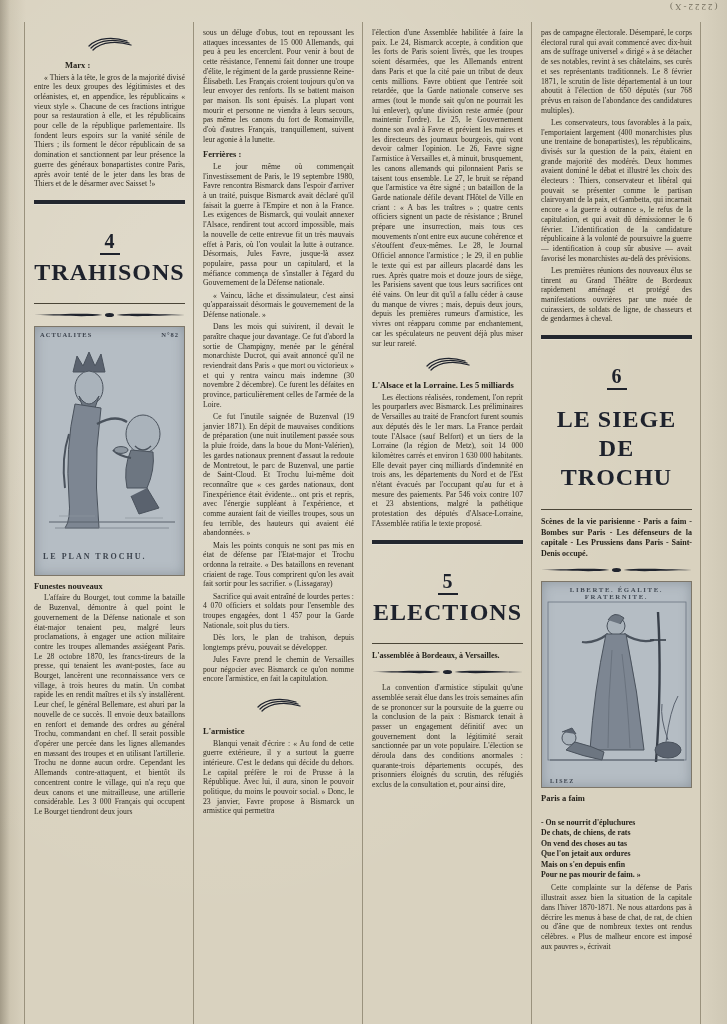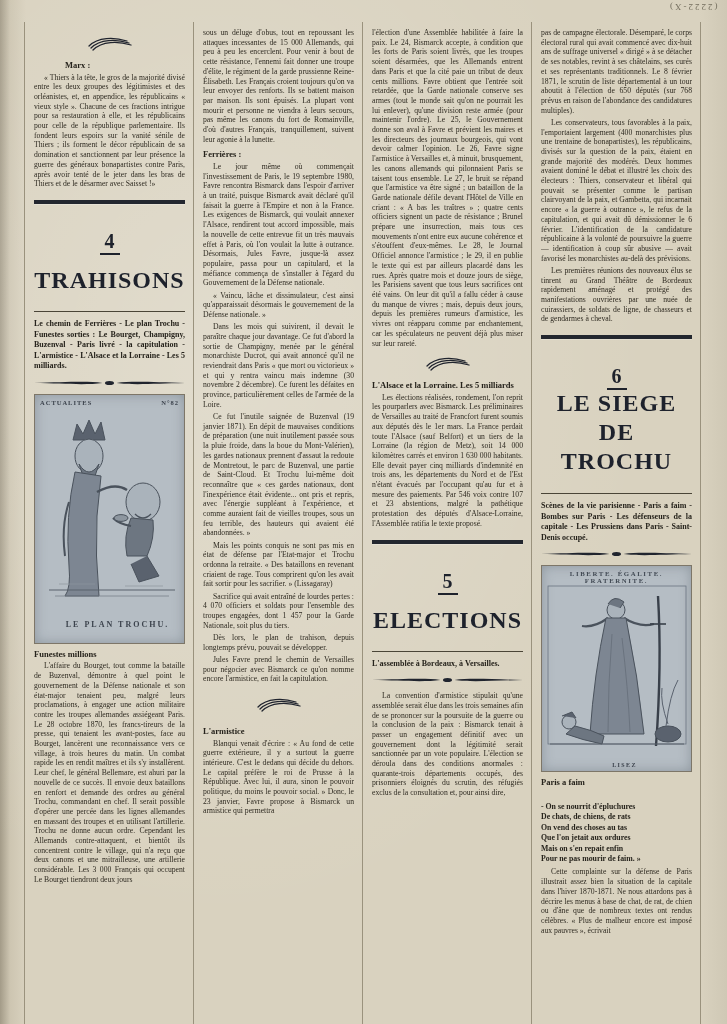--- a/index.html
+++ b/index.html
@@ -43,51 +43,51 @@
   .fleuron{height:16px;text-align:center;margin:9px 0 7px;}
   .fleuron svg{display:inline-block;}
   .bar-thick{height:4px;background:#23272f;margin:11px 0 0;box-shadow:0 1px 0 rgba(255,255,255,.25);}
   .chap-num{
     text-align:center;font-weight:bold;font-size:20px;line-height:22px;
     color:#1e222c;margin-top:26px;
   }
   .chap-num span{border-bottom:2px solid #1e222c;padding:0 5px 1px;}
   .chap-title{
     text-align:center;font-weight:bold;font-size:24px;line-height:27px;
-    letter-spacing:1px;color:#1e222c;margin-top:15px;
+    letter-spacing:1px;color:#1e222c;margin-top:7px;
   }
   .rule-thin{height:1px;background:#4a4537;margin:17px 0 7px;}
   .summary{
     font-weight:bold;font-size:8px;line-height:10.6px;text-align:justify;
     color:#26231c;margin:0;
   }
   .orn{height:9px;margin:7px 0 6px;}
   .orn svg{display:block;width:100%;height:8px;}
   .engraving{
     position:relative;border:1px solid #7d7668;background:#b5bdc4;
     box-shadow:inset 0 0 12px rgba(70,80,90,.35);
     margin:2px 0 5px;
   }
   .engraving .hdr{
     display:flex;justify-content:space-between;
     font-size:6.5px;letter-spacing:1px;color:#3c434d;
     padding:4px 5px 0;font-weight:bold;
   }
   .engraving .cap{
-    position:absolute;left:16px;right:0;text-align:center;
+    position:absolute;left:8px;right:0;
     font-size:8px;letter-spacing:2px;color:#3c434d;font-weight:bold;
   }
   .engraving .banner{
     text-align:center;font-size:6.8px;letter-spacing:1.6px;color:#434b55;
     padding-top:4px;font-weight:bold;
   }
   .poem{
     font-weight:bold;font-size:7.8px;line-height:10.4px;margin:14px 0 3px;color:#26231c;
   }
-  .title2line{margin-top:2px;}
+  .title2line{margin-top:18px;}
   .title2line div{text-align:center;font-weight:bold;font-size:24px;line-height:29px;letter-spacing:1px;color:#1e222c;}
 </style>
 </head>
 <body>
 
 <div class="page">
   <div class="corner-note">(2222-X)</div>
 
   <div class="columns">
 
@@ -103,21 +103,20 @@
         </svg>
       </div>
 
       <div class="h-sub" style="margin-top:2px;margin-left:31px;">Marx :</div>
       <p class="p p-quote">« Thiers à la tête, le gros de la majorité divisé entre les deux groupes des légitimistes et des orléanistes, et, en appendice, les républicains « vieux style ». Chacune de ces fractions intrigue pour sa restauration à elle, et les républicains pour celle de la république parlementaire. Ils fondent leurs espoirs sur la vanité sénile de Thiers ; ils forment le décor républicain de sa domination et sanctionnent par leur présence la guerre des généraux bonapartistes contre Paris, après avoir tenté de le jeter dans les bras de Thiers et de le désarmer avec Saisset !»</p>
 
       <div class="bar-thick"></div>
       <div class="chap-num"><span>4</span></div>
       <div class="chap-title">TRAHISONS</div>
       <div class="rule-thin"></div>
-      <p class="summary">Le chemin de Ferrières - Le plan Trochu - Funestes sorties : Le Bourget, Champigny, Buzenval - Paris livré - la capitulation - L'armistice - L'Alsace et la Lorraine - Les 5 milliards.</p>
 
       <div class="orn">
         <svg viewBox="0 0 150 8" preserveAspectRatio="none">
           <g fill="#20242e">
             <path d="M0 4 C30 3.4 52 1.8 68 4 C52 6.2 30 4.6 0 4 Z"></path>
             <path d="M150 4 C120 3.4 98 1.8 82 4 C98 6.2 120 4.6 150 4 Z"></path>
             <ellipse cx="75" cy="4" rx="4.5" ry="2.1"></ellipse>
           </g>
         </svg>
       </div>
@@ -145,21 +144,21 @@
             <ellipse cx="86" cy="112" rx="7" ry="3.4" fill="#8d969f"></ellipse>
 
             <path d="M14 184 L140 184" stroke="#5a626c" stroke-width="1.2"></path>
             <path d="M20 190 L134 190" stroke="#7a828c" stroke-width=".8"></path>
             <path d="M24 178 L60 178 M90 180 L128 180" stroke="#8d959e" stroke-width=".7"></path>
           </g>
         </svg>
         <div class="cap" style="bottom:14px;">LE PLAN TROCHU.</div>
       </div>
 
-      <div class="h-sub">Funestes millions</div>
+      <div class="h-sub">Funestes nouveaux</div>
       <p class="p">L'affaire du Bourget, tout comme la bataille de Buzenval, démontre à quel point le gouvernement de la Défense nationale et son état-major tenaient peu, malgré leurs proclamations, à engager une action militaire contre les troupes allemandes assiégeant Paris. Le 28 octobre 1870, les francs-tireurs de la presse, qui tenaient les avant-postes, face au Bourget, lancèrent une reconnaissance vers ce village, à trois heures du matin. Un combat rapide les en rendit maîtres et ils s'y installèrent. Leur chef, le général Bellemare, est ahuri par la nouvelle de ce succès. Il envoie deux bataillons en renfort et demande des ordres au général Trochu, commandant en chef. Il serait possible d'opérer une percée dans les lignes allemandes en massant des troupes et en utilisant l'artillerie. Trochu ne donne aucun ordre. Cependant les Allemands contre-attaquent, et bientôt ils concentrent contre le village, qui n'a reçu que deux canons et une mitrailleuse, une artillerie considérable. Les 3 000 Français qui occupent Le Bourget tiendront deux jours</p>
     </div>
 
     <div class="col">
       <p class="p" style="text-indent:0;">sous un déluge d'obus, tout en repoussant les attaques incessantes de 15 000 Allemands, qui peu à peu les encerclent. Pour venir à bout de cette résistance, l'ennemi fait donner une troupe d'élite, le régiment de la garde prussienne Reine-Élisabeth. Les Français croient toujours qu'on va leur envoyer des renforts. Ils se battent maison par maison. Ils sont épuisés. La plupart vont mourir et personne ne viendra à leurs secours, pas même les canons du fort de Romainville, d'où d'autres Français, tranquillement, suivent leur agonie à la lunette.</p>
       <div class="h-sub">Ferrières :</div>
       <p class="p">Le jour même où commençait l'investissement de Paris, le 19 septembre 1980, Favre rencontra Bismarck dans l'espoir d'arriver à un traité, puisque Bismarck avait déclaré qu'il faisait la guerre à l'Empire et non à la France. Les exigences de Bismarck, qui voulait annexer l'Alsace, rendirent tout accord impossible, mais la nouvelle de cette entrevue fit un très mauvais effet à Paris, où l'on voulait la lutte à outrance. Désormais, Jules Favre, jusque-là assez populaire, passa pour un capitulard, et la méfiance commença de s'installer à l'égard du Gouvernement de la Défense nationale.</p>
       <p class="p p-quote">« Vaincu, lâche et dissimulateur, c'est ainsi qu'apparaissait désormais le gouvernement de la Défense nationale. »</p>
       <p class="p">Dans les mois qui suivirent, il devait le paraître chaque jour davantage. Ce fut d'abord la sortie de Champigny, menée par le général monarchiste Ducrot, qui avait annoncé qu'il ne reviendrait dans Paris « que mort ou victorieux » et qui y rentra vaincu mais indemne (30 novembre 2 décembre). Ce furent les défaites en province, particulièrement celles de l'armée de la Loire.</p>
       <p class="p">Ce fut l'inutile saignée de Buzenval (19 janvier 1871). En dépit de mauvaises conditions de préparation (une nuit inutilement passée sous la pluie froide, dans la boue du Mont-Valérien), les gardes nationaux prennent d'assaut la redoute de Montretout, le parc de Buzenval, une partie de Saint-Cloud. Et Trochu lui-même doit reconnaître que « ces gardes nationaux, dont l'inexpérience était évidente... ont pris et repris, avec l'énergie suppléant à l'expérience, et comme auraient fait de vieilles troupes, sous un feu terrible, des hauteurs qui avaient été abandonnées. »</p>
@@ -269,20 +268,20 @@
         </svg>
         <div class="cap" style="bottom:3px;font-size:6px;letter-spacing:1.4px;">LISEZ</div>
       </div>
 
       <div class="h-sub">Paris a faim</div>
       <div class="poem">
         <div>- On se nourrit d'épluchures</div>
         <div>De chats, de chiens, de rats</div>
         <div>On vend des choses au tas</div>
         <div>Que l'on jetait aux ordures</div>
-        <div>Mais on s'en repait enfin</div>
+        <div>Mais on s'en depuis enfin</div>
         <div>Pour ne pas mourir de faim. »</div>
       </div>
       <p class="p">Cette complainte sur la défense de Paris illustrait assez bien la situation de la capitale dans l'hiver 1870-1871. Ne nous attardons pas à décrire les menus à base de chat, de rat, de chien ou d'âne que de nombreux textes ont rendus célèbres. « Plus de malheur encore est imposé aux pauvres », écrivait</p>
     </div>
 
   </div>
 </div>
 
 </body></html>

